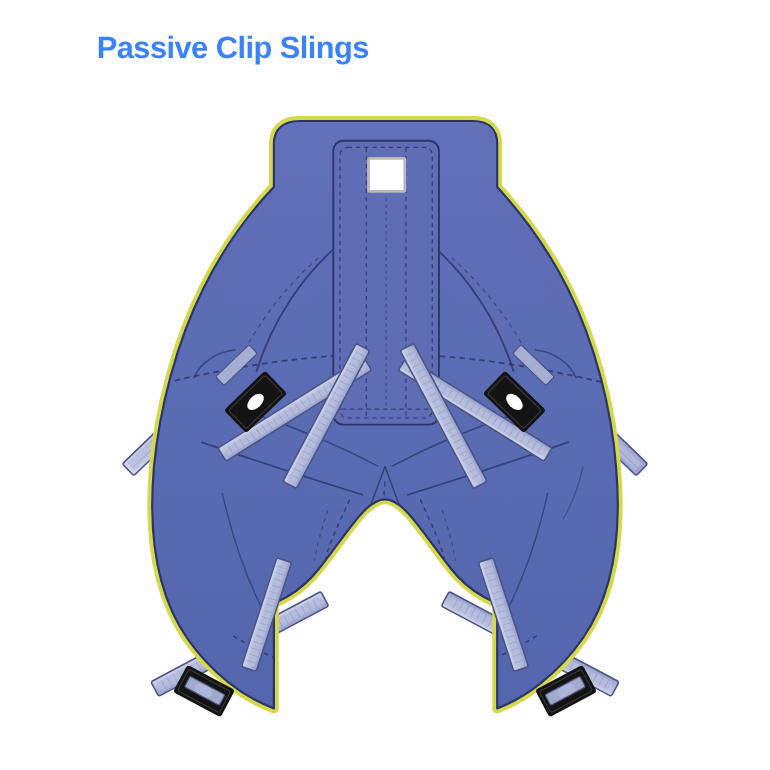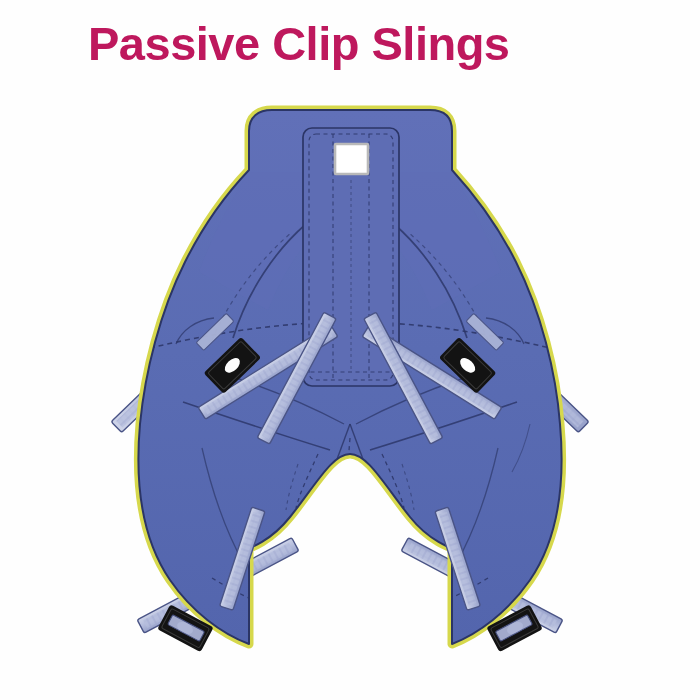--- a/index.html
+++ b/index.html
@@ -16,24 +16,24 @@
     height: 700px;
     background: #fefefe;
     overflow: hidden;
   }
   #product-title {
     position: absolute;
     left: 88px;
     top: 20px;
     width: 520px;
     font-family: "Liberation Sans", sans-serif;
-    font-size: 47px;
+    font-size: 28px;
     font-weight: bold;
     letter-spacing: -0.5px;
-    color: #be185d;
+    color: #3b82f6;
     line-height: 48px;
     white-space: nowrap;
   }
   #illustration {
     position: absolute;
     left: 0;
     top: 72px;
     width: 700px;
     height: 628px;
   }

